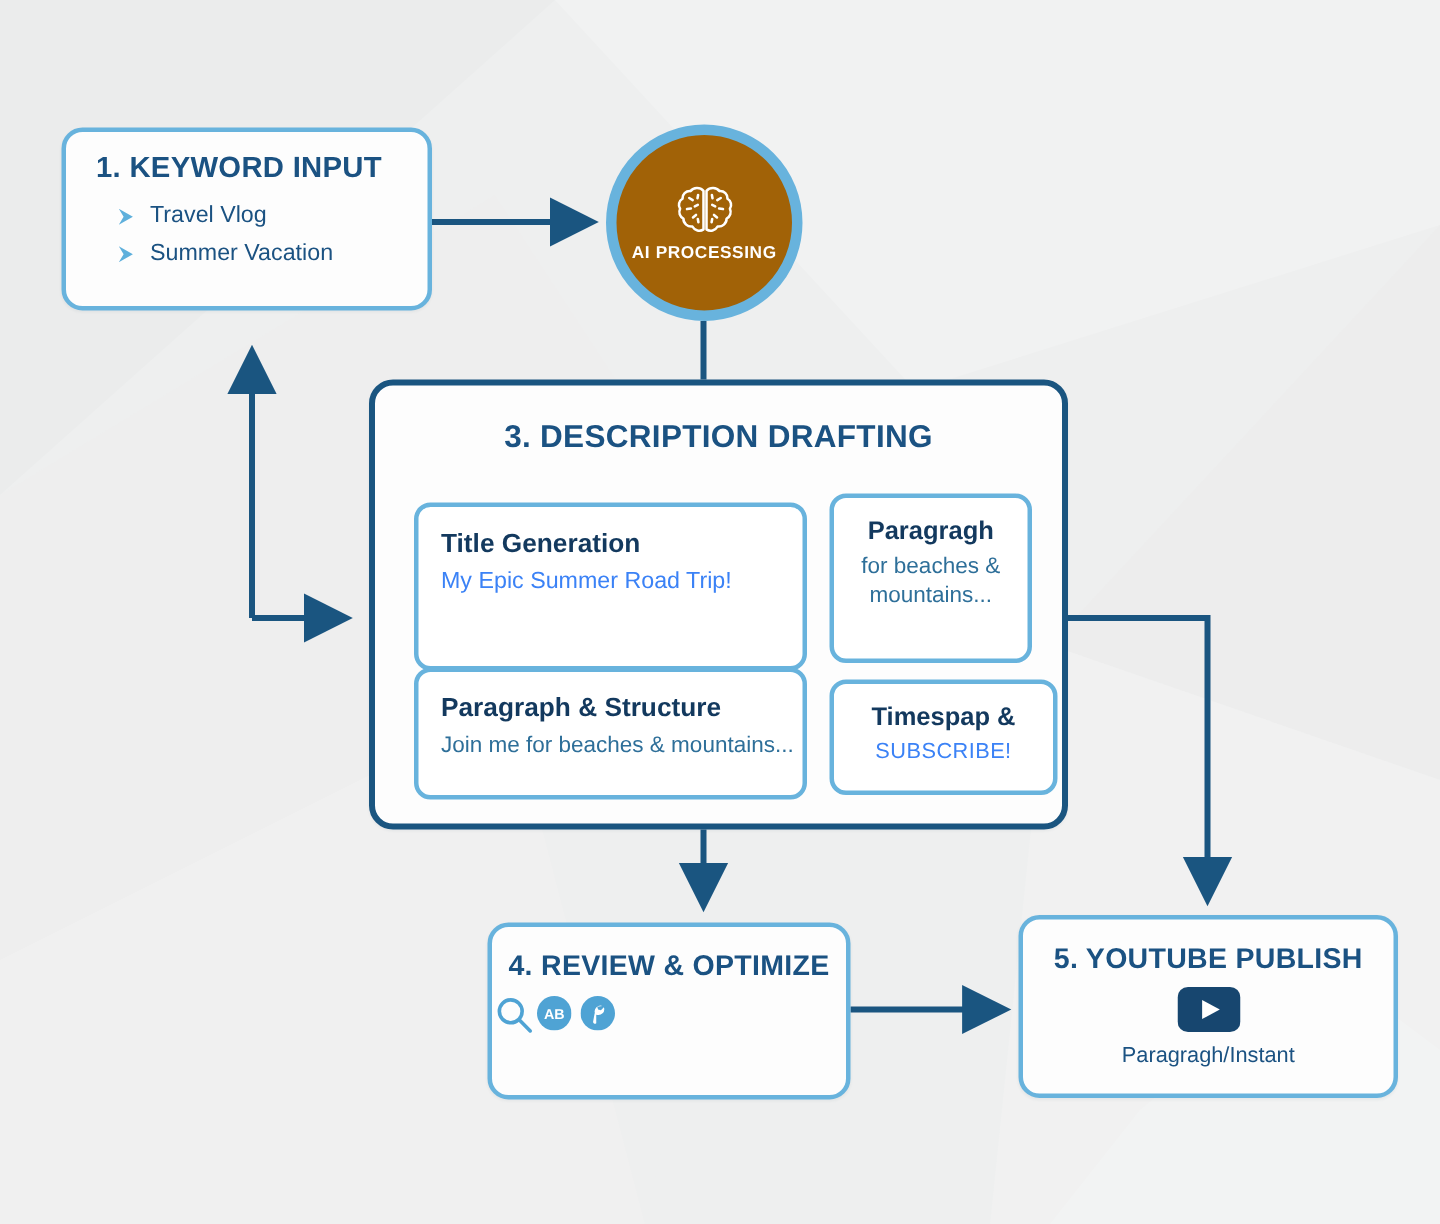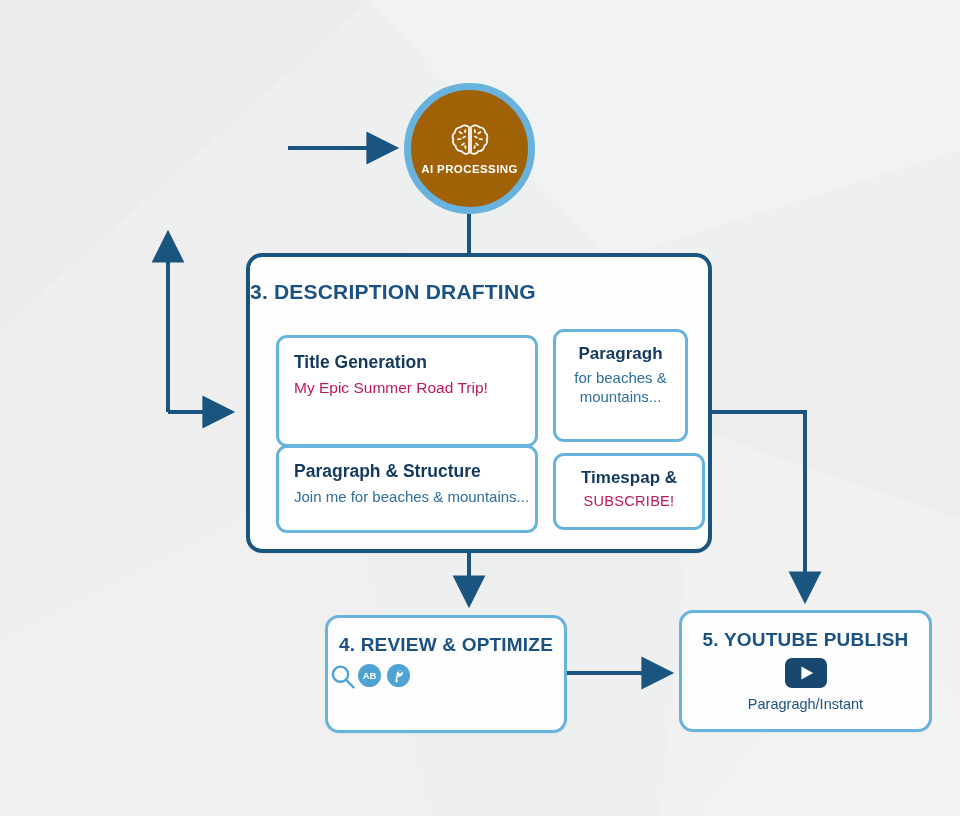--- a/index.html
+++ b/index.html
@@ -118,36 +118,37 @@
   #description-drafting-node {
     left: 246px;
     top: 253px;
     width: 466px;
     height: 300px;
     border: 4px solid #1a5580;
     border-radius: 16px;
     padding: 0;
   }
   #drafting-title {
+    text-align: center;
     font-size: 21px;
     margin-top: 23px;
   }
   .sub-card {
     position: absolute;
     background: #ffffff;
     border: 3px solid #68b3dd;
     border-radius: 11px;
     box-sizing: border-box;
   }
   .sub-card .sc-title {
     color: #13395e;
     font-weight: bold;
   }
   .sub-card .sc-body {
-    color: #be185d;
+    color: #3b82f6;
   }
 
   #title-generation-card {
     left: 26px;
     top: 78px;
     width: 262px;
     height: 112px;
     padding: 14px 0 0 15px;
   }
   #title-generation-card .sc-title { font-size: 17.5px; }
@@ -260,20 +261,41 @@
       <path d="M168,412 L228,412" marker-end="url(#ah)"></path>
 
       <path d="M469,553 L469,601" marker-end="url(#ah)"></path>
 
       <path d="M712,412 L805,412 L805,597" marker-end="url(#ah)"></path>
 
       <path d="M567,673 L667,673" marker-end="url(#ah)"></path>
     </g>
   </svg>
 
+  <div class="node" id="keyword-input-node">
+    <div class="node-title">1. KEYWORD INPUT</div>
+    <ul class="kw-list">
+      <li class="kw-item">
+        <span class="kw-bullet">
+          <svg width="13" height="13" viewBox="0 0 13 13" xmlns="http://www.w3.org/2000/svg">
+            <path d="M1.2 1.2 L10.6 6.5 L1.2 11.8 L4.4 6.5 Z" fill="#5fb0dc"></path>
+          </svg>
+        </span>
+        <span>Travel Vlog</span>
+      </li>
+      <li class="kw-item">
+        <span class="kw-bullet">
+          <svg width="13" height="13" viewBox="0 0 13 13" xmlns="http://www.w3.org/2000/svg">
+            <path d="M1.2 1.2 L10.6 6.5 L1.2 11.8 L4.4 6.5 Z" fill="#5fb0dc"></path>
+          </svg>
+        </span>
+        <span>Summer Vacation</span>
+      </li>
+    </ul>
+  </div>
 
   <div id="ai-processing-node">
     <span class="brain-icon">
       <svg width="44" height="38" viewBox="0 0 44 38" xmlns="http://www.w3.org/2000/svg" fill="none" stroke="#ffffff" stroke-width="1.7" stroke-linecap="round" stroke-linejoin="round">
         <path d="M21 5.2 C18.6 2.6 14.4 2.8 12.3 5.4 C9.2 5.2 6.8 7.6 7.0 10.5
                  C4.6 11.8 3.9 15.0 5.4 17.2 C4.2 19.6 5.2 22.6 7.6 23.7
                  C7.6 27.0 10.4 29.4 13.6 29.0 C15.0 31.7 18.6 32.6 21 30.9 Z"></path>
         <path d="M23 5.2 C25.4 2.6 29.6 2.8 31.7 5.4 C34.8 5.2 37.2 7.6 37.0 10.5
                  C39.4 11.8 40.1 15.0 38.6 17.2 C39.8 19.6 38.8 22.6 36.4 23.7
                  C36.4 27.0 33.6 29.4 30.4 29.0 C29.0 31.7 25.4 32.6 23 30.9 Z"></path>

